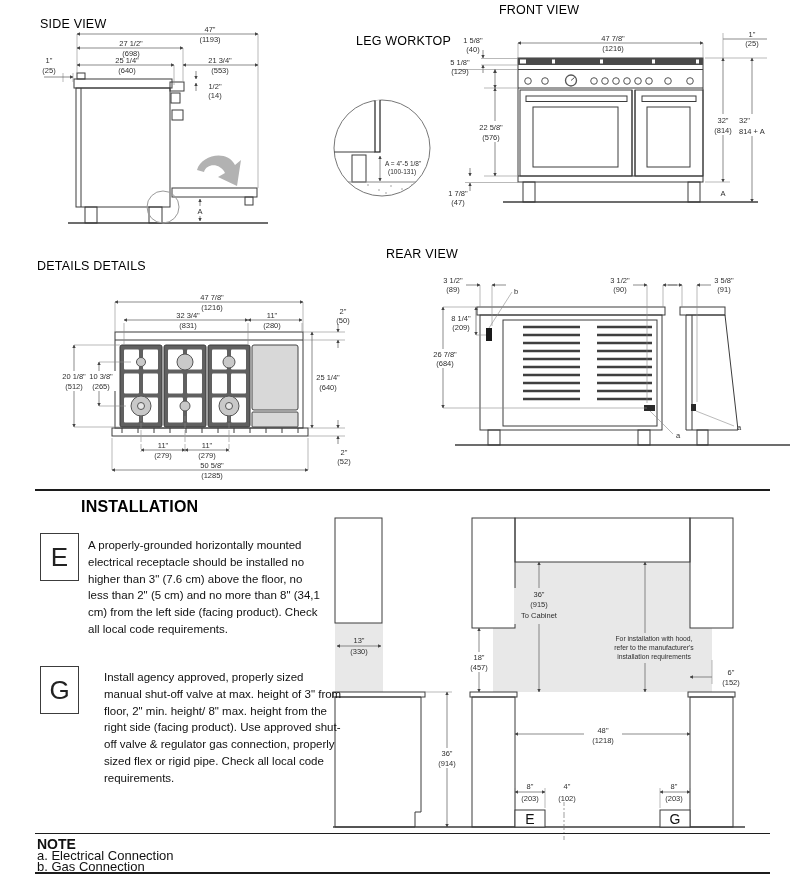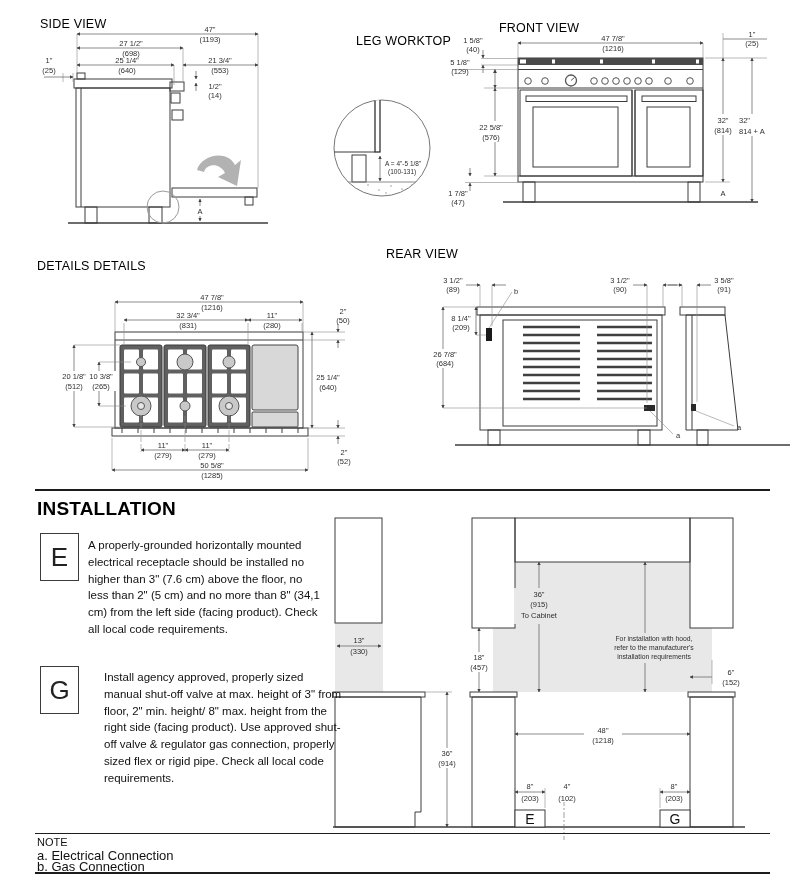--- a/index.html
+++ b/index.html
@@ -1,25 +1,25 @@
 <!DOCTYPE html>
 <html><head>
 <meta charset="utf-8">
 <style>
   html,body{margin:0;padding:0;background:#fff;}
   .page{position:relative;width:802px;height:883px;background:#fff;
         font-family:"Liberation Sans",sans-serif;overflow:hidden;}
   .abs{position:absolute;}
   .vtitle{font-size:12.5px;color:#000;letter-spacing:.2px;}
-  .inst-head{font-size:19px;font-weight:bold;color:#000;letter-spacing:.2px;}
+  .inst-head{font-size:16px;font-weight:bold;color:#000;letter-spacing:.2px;margin-left:44px;}
   .rule{background:#1c1c1c;}
   .ltr-box{border:1.2px solid #3c3c3c;display:flex;align-items:center;justify-content:center;
            font-size:26px;color:#222;background:#fff;}
   .para{font-size:11.5px;line-height:16.8px;color:#111;}
-  .note-title{font-size:11px;color:#111;}
+  .note-title{font-size:14px;color:#111;font-weight:bold;}
   .note-item{font-size:13px;color:#111;line-height:11px;}
   svg text{font-family:"Liberation Sans",sans-serif;}
   .dim{font-size:7.5px;fill:#2e2e2e;text-anchor:middle;}
   .dimS{font-size:7.5px;fill:#2e2e2e;text-anchor:start;}
   .tiny{font-size:6.8px;fill:#2e2e2e;text-anchor:middle;}
   .ln{stroke:#3c3c3c;stroke-width:1;fill:none;}
   .lnT{stroke:#3c3c3c;stroke-width:1.4;fill:none;}
   .dl{stroke:#5a5a5a;stroke-width:.7;fill:none;}
   .xl{stroke:#8a8a8a;stroke-width:.6;fill:none;}
   .wbg{fill:#fff;}
@@ -450,21 +450,21 @@
       <text class="dim" x="567" y="801">(102)</text>
       <line class="xl" x1="660" y1="788" x2="660" y2="808"></line>
       <line class="xl" x1="690" y1="788" x2="690" y2="808"></line>
       <line class="dl" x1="660" y1="792" x2="690" y2="792" marker-start="url(#ar)" marker-end="url(#ar)"></line>
       <text class="dim" x="674" y="789">8"</text>
       <text class="dim" x="674" y="801">(203)</text>
     </g>
   </svg>
 
   <div class="abs vtitle" style="left:40px;top:17px">SIDE VIEW</div>
-  <div class="abs vtitle" style="left:499px;top:21px">FRONT VIEW</div>
+  <div class="abs vtitle" style="left:499px;top:3px">FRONT VIEW</div>
   <div class="abs vtitle" style="left:356px;top:34px">LEG WORKTOP</div>
   <div class="abs vtitle" style="left:37px;top:259px">DETAILS DETAILS</div>
   <div class="abs vtitle" style="left:386px;top:247px">REAR VIEW</div>
 
   <div class="abs rule" style="left:35px;top:489px;width:735px;height:1.5px"></div>
   <div class="abs inst-head" style="left:37px;top:498px">INSTALLATION</div>
 
   <div class="abs ltr-box" style="left:40px;top:533px;width:37px;height:46px">
     <span>E</span>
   </div>

